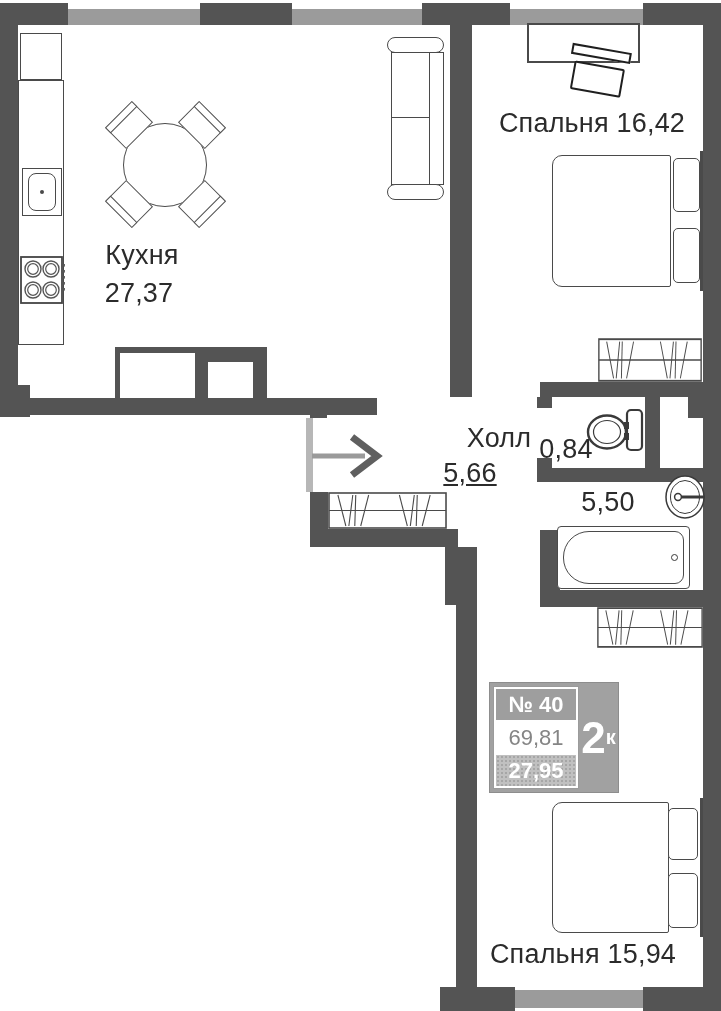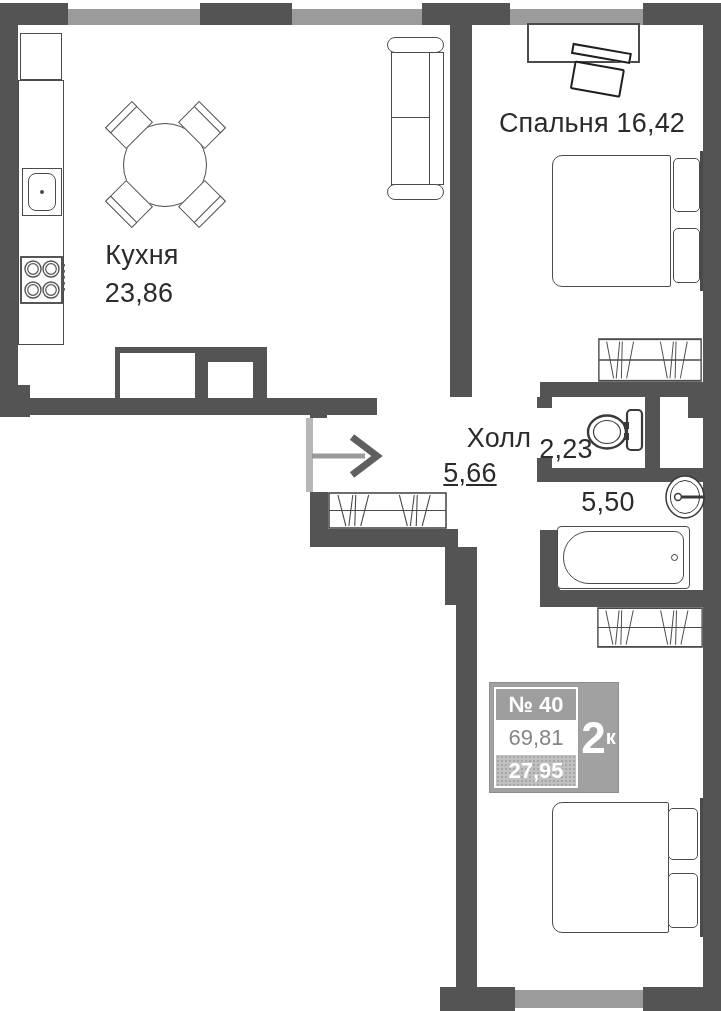--- a/index.html
+++ b/index.html
@@ -110,21 +110,21 @@
   <div class="chair" style="left:110px;top:189px;transform:rotate(-135deg);"></div>
   <div class="chair" style="left:183px;top:189px;transform:rotate(135deg);"></div>
 
   <div class="f" style="left:387px;top:37px;width:57px;height:16px;border-radius:8px;"></div>
   <div class="f" style="left:391px;top:52px;width:53px;height:133px;"></div>
   <div class="nf" style="left:429px;top:53px;width:0;height:131px;border-left:1.5px solid #4a4a4a;"></div>
   <div class="nf" style="left:392px;top:117px;width:37px;height:0;border-top:1.5px solid #4a4a4a;"></div>
   <div class="f" style="left:387px;top:184px;width:57px;height:16px;border-radius:8px;"></div>
 
   <div class="lbl" style="left:142px;top:240px;"><span>Кухня</span></div>
-  <div class="lbl" style="left:139px;top:278px;"><span>23,86</span></div>
+  <div class="lbl" style="left:139px;top:278px;"><span>27,37</span></div>
 
   <div class="f" style="left:527px;top:23px;width:113px;height:40px;border-width:2px;"></div>
   <div class="nf" style="left:568px;top:48px;width:64px;height:50px;transform:rotate(10deg);">
     <div class="nf" style="left:0;top:0;width:60px;height:11px;border:2.5px solid #1f1f1f;background:#fff;position:absolute;"></div>
     <div class="nf" style="left:5px;top:17px;width:51px;height:29px;border:2.5px solid #1f1f1f;background:#fff;position:absolute;border-radius:2px;"></div>
   </div>
   <div class="lbl" style="left:592px;top:108px;">
     <span>Спальня</span> <span>16,42</span>
   </div>
 
@@ -158,21 +158,21 @@
     <line x1="10" y1="3" x2="18" y2="34"></line>
       <line x1="21" y1="34" x2="25" y2="3"></line>
     <line x1="28" y1="3" x2="27" y2="34"></line>
       <line x1="33" y1="34" x2="41" y2="3"></line>
     <line x1="72" y1="3" x2="80" y2="34"></line>
       <line x1="83" y1="34" x2="87" y2="3"></line>
     <line x1="90" y1="3" x2="89" y2="34"></line>
       <line x1="95" y1="34" x2="103" y2="3"></line>
   </svg>
 
-  <div class="lbl" style="left:566px;top:434px;"><span>2,23</span></div>
+  <div class="lbl" style="left:566px;top:434px;"><span>0,84</span></div>
   <svg style="left:586px;top:406px;" width="60" height="48" viewBox="0 0 60 48">
     <ellipse cx="21" cy="26" rx="19" ry="16.5" fill="#fff" stroke="#3a3a3a" stroke-width="2.4"></ellipse>
     <ellipse cx="21" cy="26" rx="13.5" ry="11.5" fill="none" stroke="#3a3a3a" stroke-width="1.2"></ellipse>
     <rect x="41" y="4" width="15" height="40" rx="4" fill="#fff" stroke="#3a3a3a" stroke-width="2.2"></rect>
     <rect x="38" y="16" width="5" height="7" fill="#3a3a3a"></rect>
     <rect x="38" y="27" width="5" height="7" fill="#3a3a3a"></rect>
   </svg>
 
   <div class="lbl" style="left:608px;top:487px;"><span>5,50</span></div>
   <svg style="left:664px;top:474px;" width="44" height="46" viewBox="0 0 44 46">
@@ -206,14 +206,17 @@
       <line x1="33" y1="34" x2="41" y2="3"></line>
     <line x1="72" y1="3" x2="80" y2="34"></line>
       <line x1="83" y1="34" x2="87" y2="3"></line>
     <line x1="90" y1="3" x2="89" y2="34"></line>
       <line x1="95" y1="34" x2="103" y2="3"></line>
   </svg>
   <div class="f" style="left:552px;top:802px;width:117px;height:131px;border-radius:10px 2px 2px 10px;"></div>
   <div class="f" style="left:668px;top:808px;width:30px;height:52px;border-radius:5px;"></div>
   <div class="f" style="left:668px;top:873px;width:30px;height:55px;border-radius:5px;"></div>
   <div class="nf" style="left:700px;top:798px;width:3px;height:139px;background:#4a4a4a;"></div>
+  <div class="lbl" style="left:583px;top:939px;">
+    <span>Спальня</span> <span>15,94</span>
+  </div>
 
 </div>
 
 </body></html>

